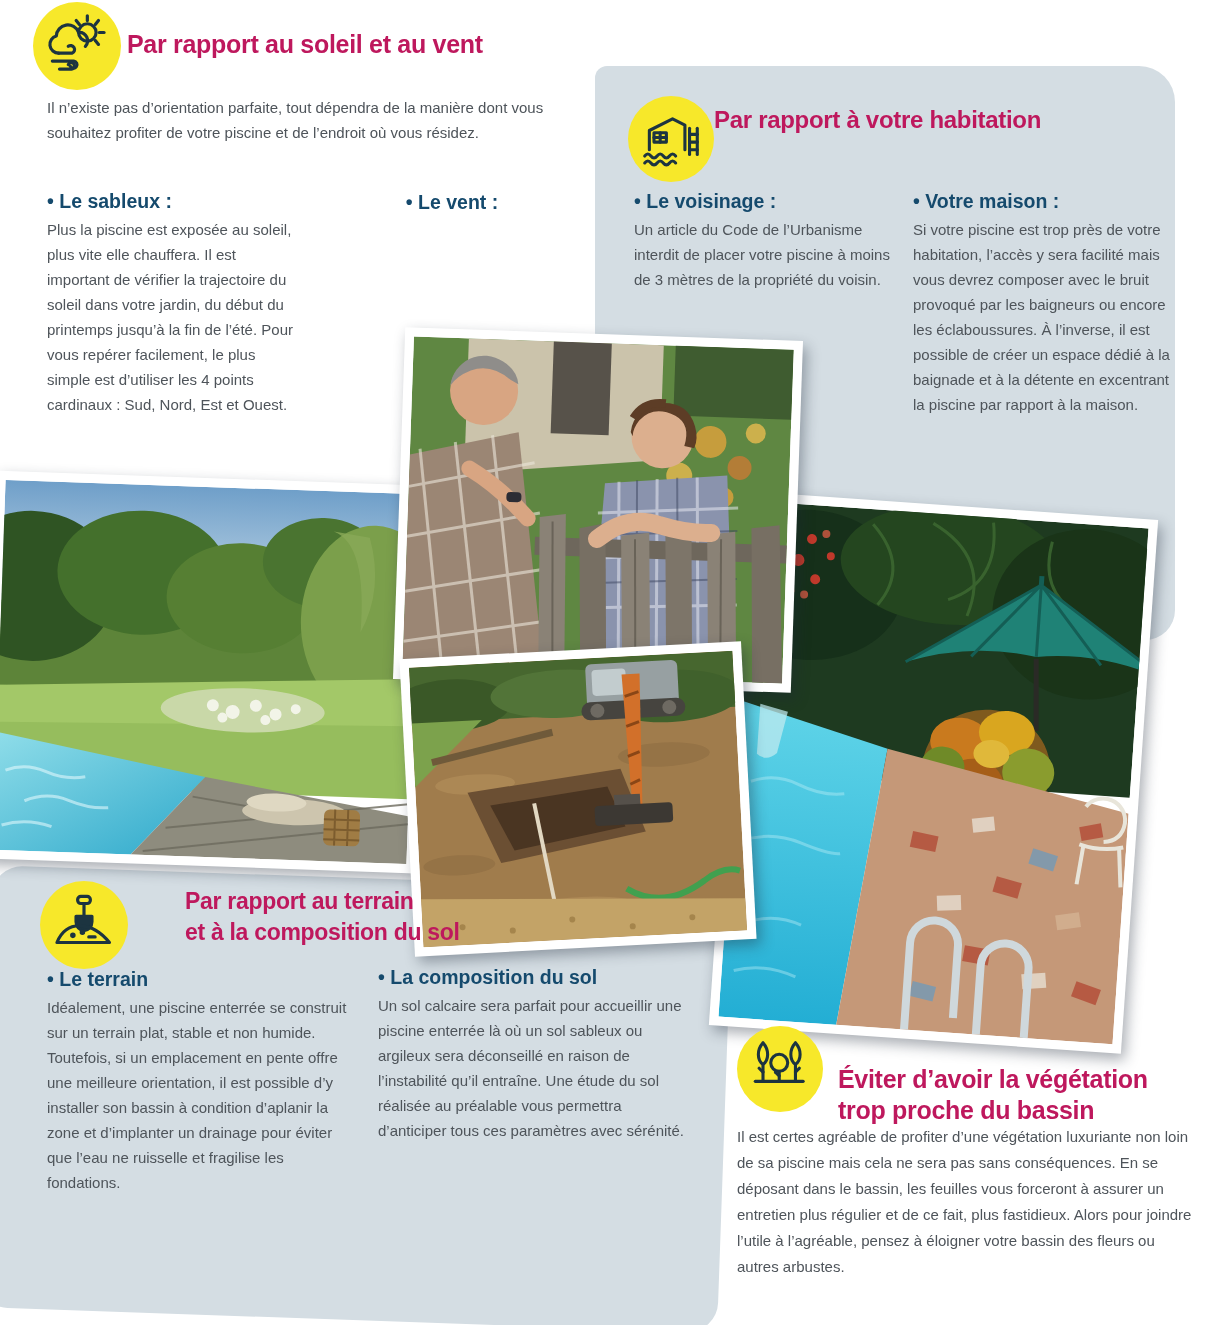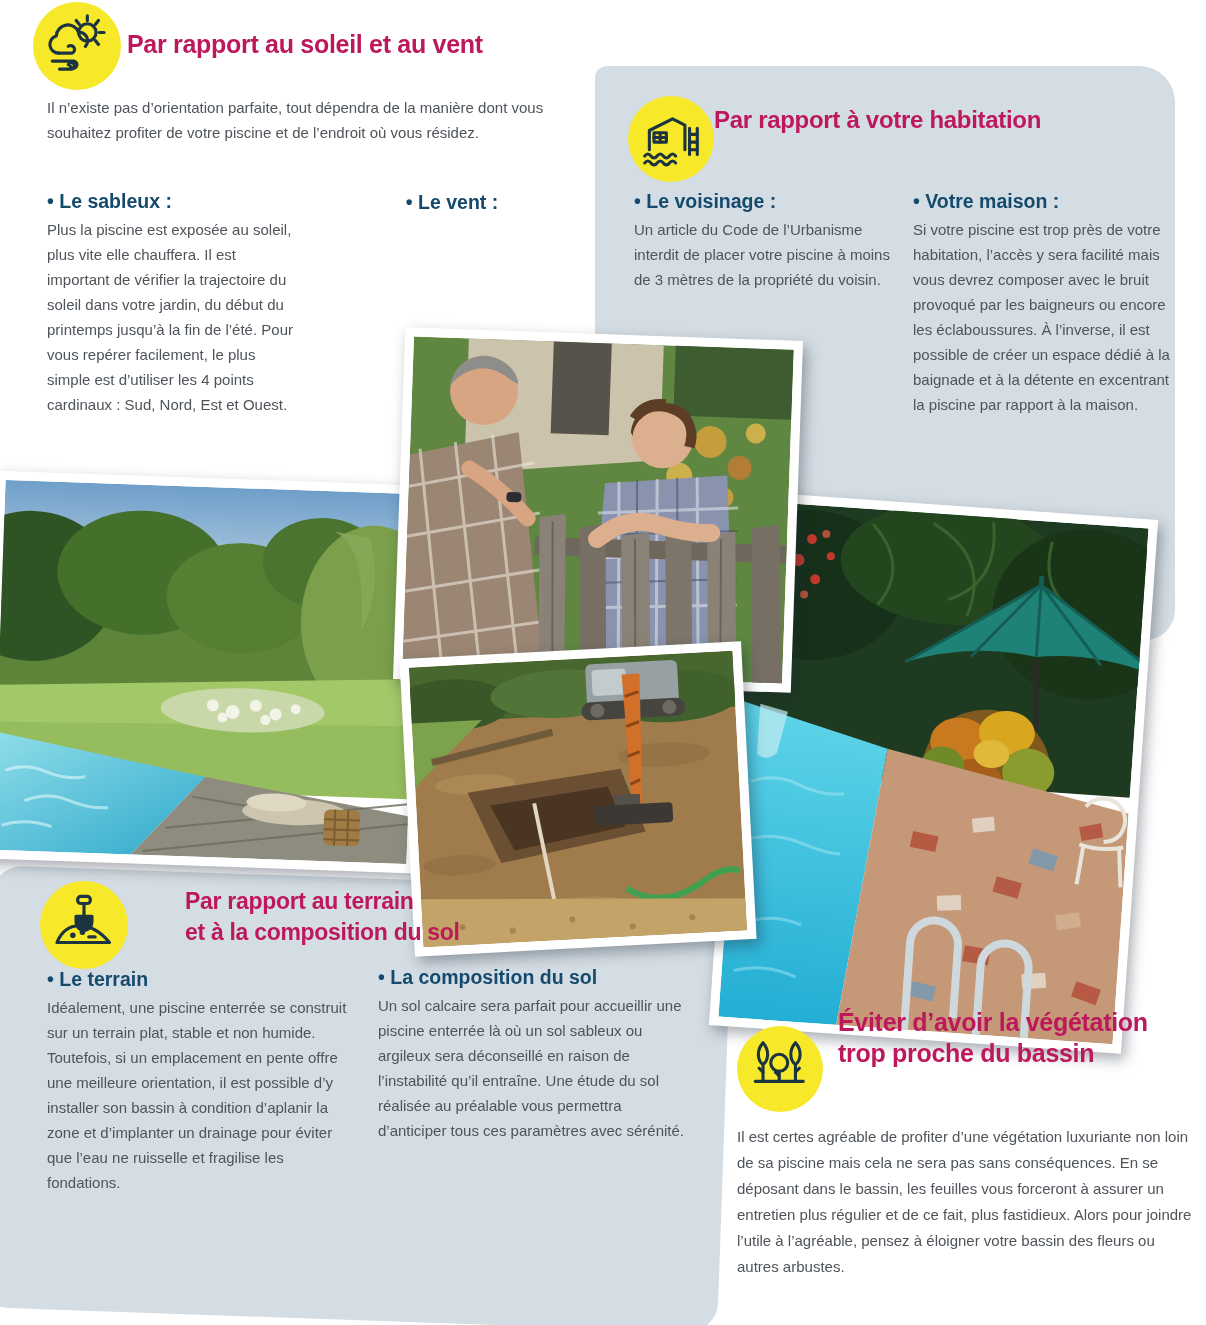--- a/index.html
+++ b/index.html
@@ -373,17 +373,17 @@
       <path d="M64 10 c-8 9 -8 22 0 28 c8 -6 8 -19 0 -28 z"></path>
       <line x1="64" y1="38" x2="64" y2="60"></line>
       <line x1="64" y1="48" x2="69" y2="43"></line>
       <circle cx="43" cy="36" r="11"></circle>
       <line x1="43" y1="47" x2="43" y2="60"></line>
       <line x1="43" y1="53" x2="38" y2="48"></line>
       <line x1="12" y1="60" x2="74" y2="60"></line>
     </g>
   </svg>
 </div>
-<div class="sec-title" style="left:838px;top:1007px;">
+<div class="sec-title" style="left:838px;top:1064px;">
   <span>Éviter d’avoir la végétation</span>
   <span>trop proche du bassin</span>
 </div>
 <div class="body-text abs" style="left:737px;top:1124px;width:462px;z-index:6;line-height:26px;">Il est certes agréable de profiter d’une végétation luxuriante non loin de sa piscine mais cela ne sera pas sans conséquences. En se déposant dans le bassin, les feuilles vous forceront à assurer un entretien plus régulier et de ce fait, plus fastidieux. Alors pour joindre l’utile à l’agréable, pensez à éloigner votre bassin des fleurs ou autres arbustes.</div>
 
 </body></html>

